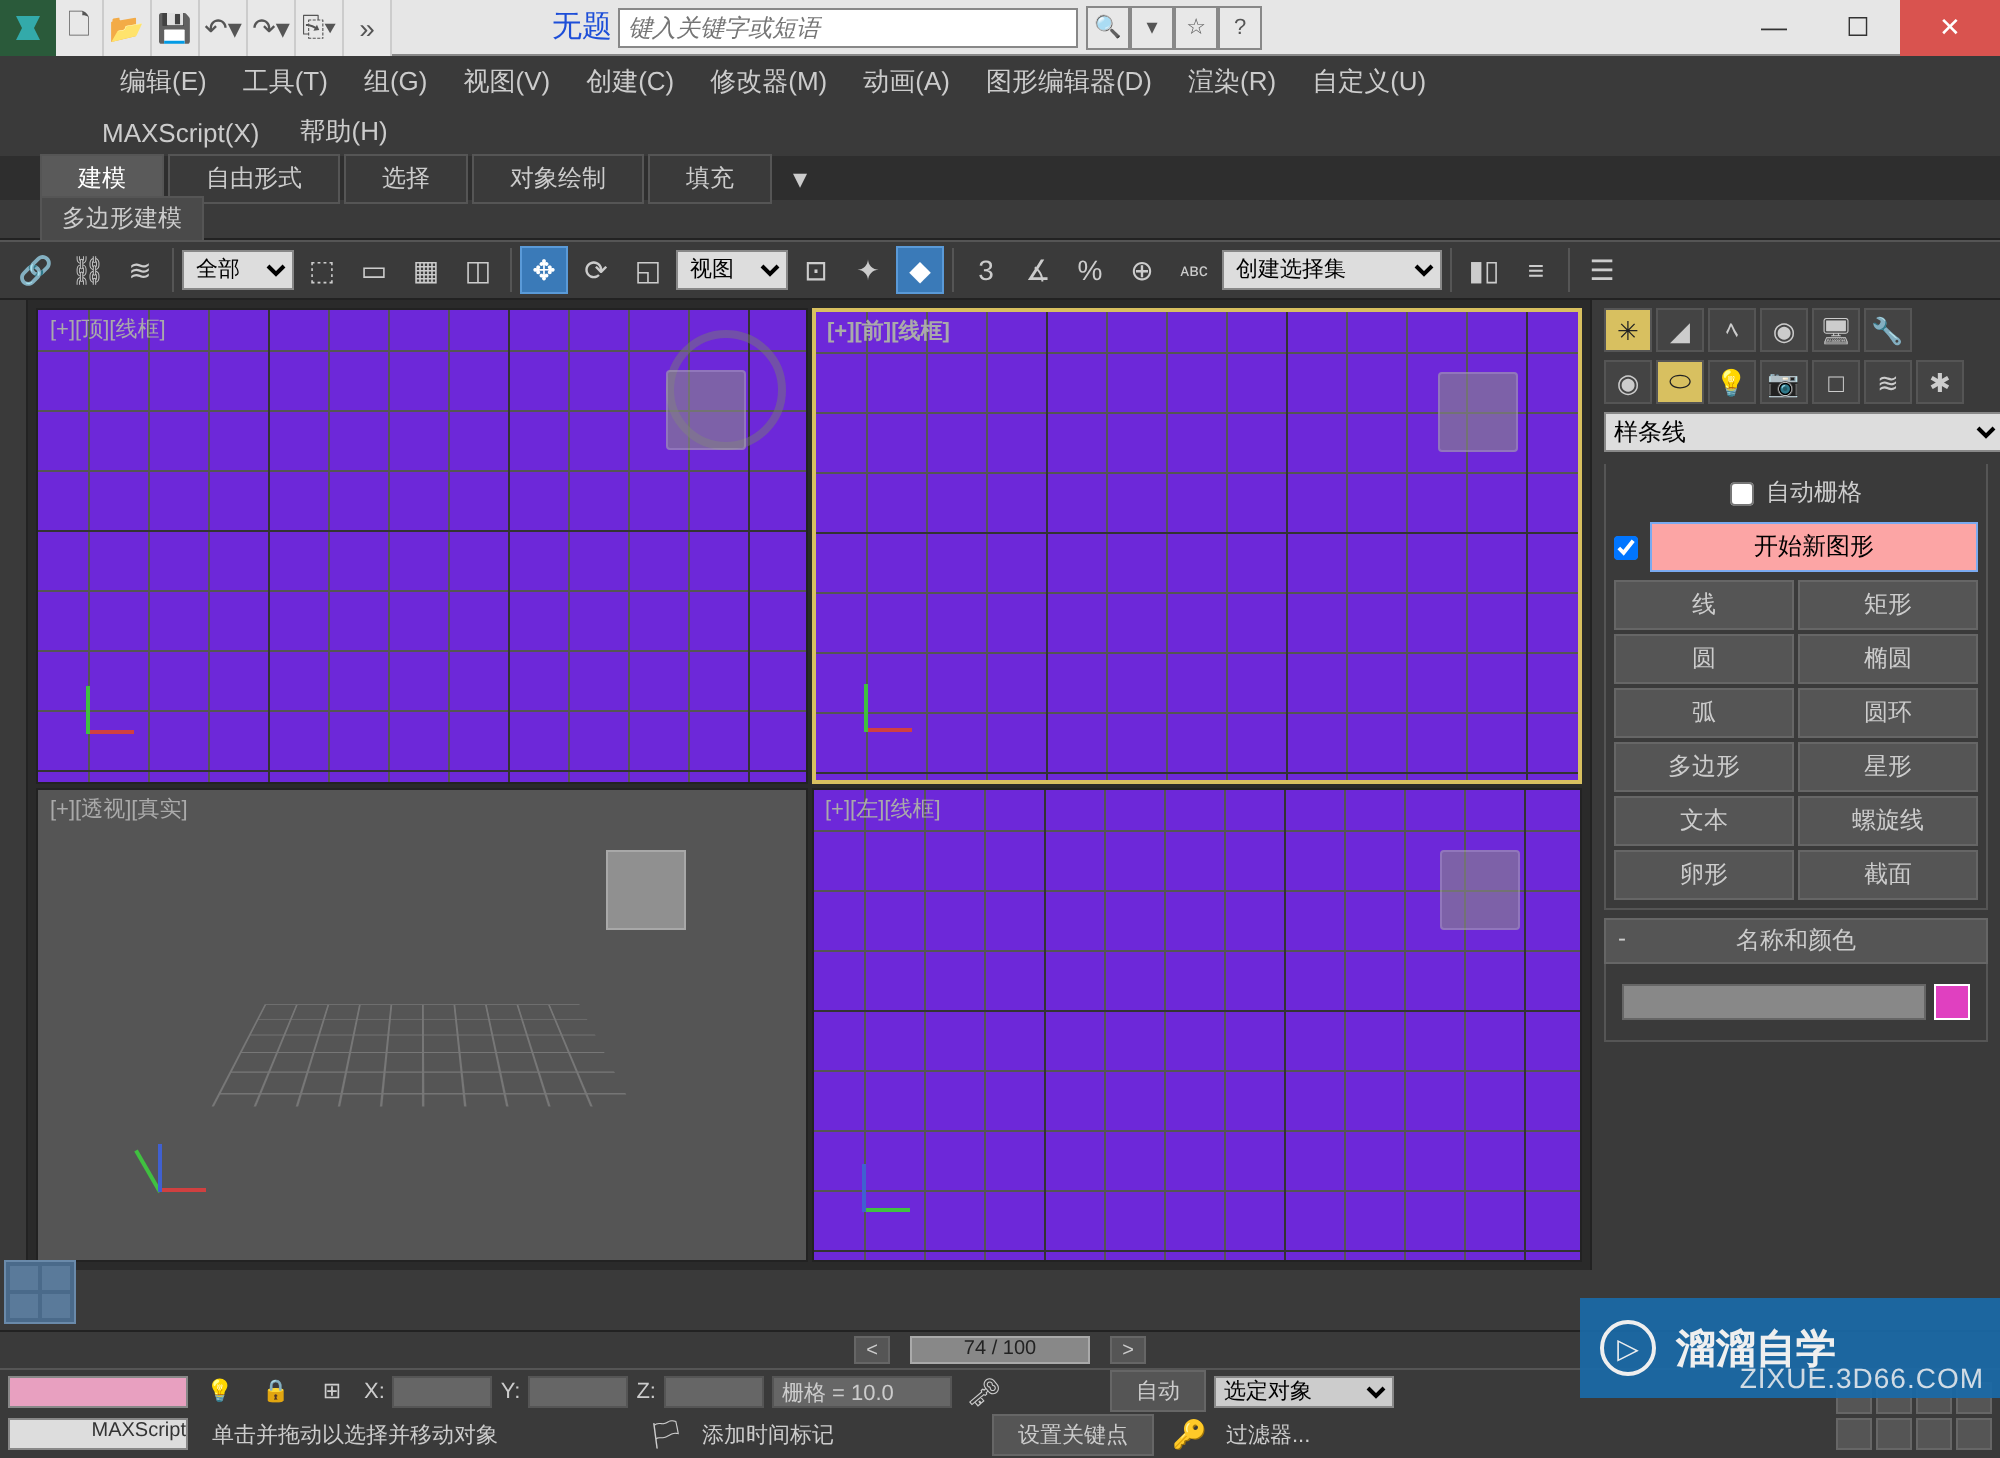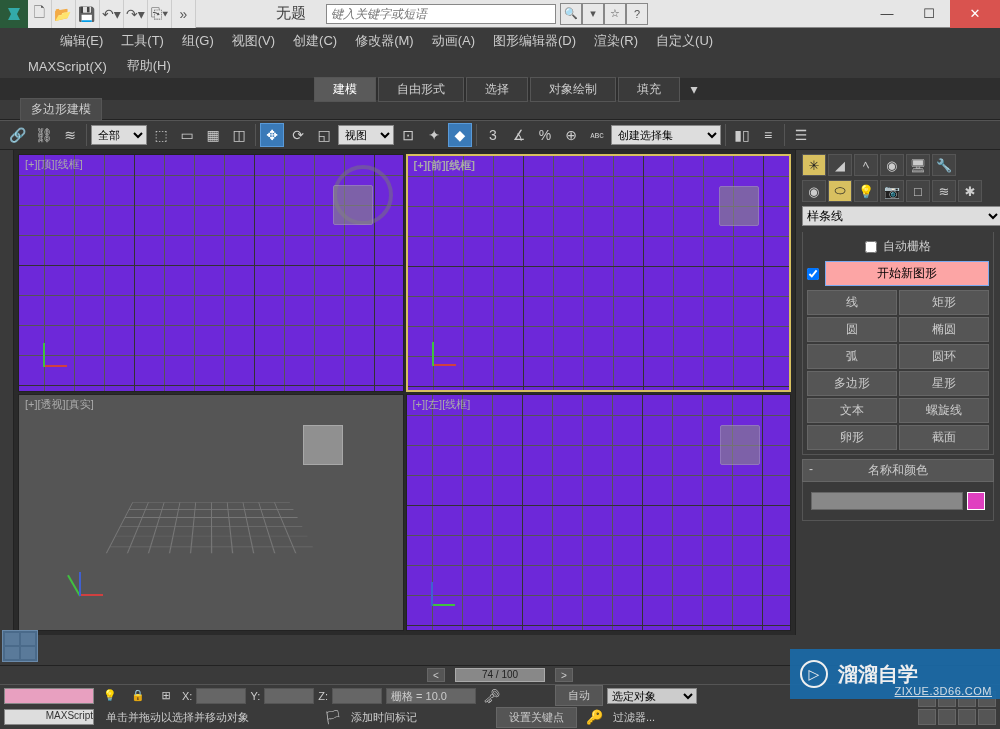--- a/index.html
+++ b/index.html
@@ -3,33 +3,33 @@
 <meta charset="utf-8">
 <style>
   * { box-sizing: border-box; margin: 0; padding: 0; font-family: "Microsoft YaHei", sans-serif; }
   body { width: 1000px; height: 729px; background: #3a3a3a; overflow: hidden; position: relative; }
 
   .titlebar { height: 28px; background: #e6e6e6; display: flex; align-items: center; border-bottom: 1px solid #888; }
   .app-icon { width: 28px; height: 28px; background: #2a5a3a; display: flex; align-items: center; justify-content: center; }
   .app-icon svg { width: 18px; height: 18px; }
   .qat { display: flex; height: 28px; }
   .qat-btn { width: 24px; height: 28px; display: flex; align-items: center; justify-content: center; color: #555; font-size: 14px; border-right: 1px solid #ccc; background: #e8e8e8; }
-  .title-text { flex: 0 0 auto; margin-left: 80px; color: #404040; font-size: 15px; }
-  .search-box { margin-left: 20px; height: 20px; width: 230px; background: #fff; border: 1px solid #888; padding: 0 4px; font-size: 12px; font-style: italic; color: #888; }
+  .title-text { flex: 0 0 auto; margin-left: 80px; color: #1d4ed8; font-size: 15px; }
+  .search-box { margin-left: 3px; height: 20px; width: 230px; background: #fff; border: 1px solid #888; padding: 0 4px; font-size: 12px; font-style: italic; color: #888; }
   .search-btns { display: flex; margin-left: 4px; }
   .search-btns .qat-btn { width: 22px; height: 22px; border: 1px solid #888; font-size: 11px; }
   .win-controls { margin-left: auto; display: flex; }
   .win-btn { width: 42px; height: 28px; display: flex; align-items: center; justify-content: center; font-size: 13px; color: #333; }
   .win-close { background: #d9534f; color: #fff; width: 50px; }
 
   .menubar { height: 26px; background: #3a3a3a; display: flex; align-items: center; padding-left: 60px; gap: 18px; color: #ccc; font-size: 13px; }
   .menubar span { cursor: default; }
-  .menubar2 { height: 24px; background: #3a3a3a; display: flex; align-items: center; padding-left: 28px; gap: 20px; color: #ccc; font-size: 13px; }
-
-  .ribbon-tabs { height: 22px; background: #2e2e2e; display: flex; align-items: center; padding-left: 20px; gap: 2px; font-size: 12px; justify-content: center; }
+  .menubar2 { height: 24px; background: #3a3a3a; display: flex; align-items: center; padding-left: 51px; gap: 20px; color: #ccc; font-size: 13px; }
+
+  .ribbon-tabs { height: 22px; background: #2e2e2e; display: flex; align-items: center; padding-left: 20px; gap: 2px; font-size: 12px; }
   .ribbon-tab { padding: 3px 18px; color: #ccc; background: #3a3a3a; border: 1px solid #555; }
   .ribbon-tab.active { background: #5a5a5a; color: #fff; }
   .ribbon-sub { height: 20px; background: #3a3a3a; border-bottom: 1px solid #222; display: flex; align-items: center; padding-left: 20px; font-size: 12px; color: #ccc; }
   .ribbon-sub span { background: #4a4a4a; padding: 2px 10px; border: 1px solid #555; }
 
   .main-toolbar { height: 30px; background: #3a3a3a; border-top: 1px solid #555; border-bottom: 1px solid #222; display: flex; align-items: center; padding: 0 6px; gap: 2px; }
   .tb-btn { width: 24px; height: 24px; display: flex; align-items: center; justify-content: center; color: #ccc; font-size: 14px; border: 1px solid transparent; }
   .tb-btn.blue { background: #3a7ab8; color: #fff; border: 1px solid #5a9ad8; }
   .tb-sep { width: 1px; height: 22px; background: #555; margin: 0 2px; }
   .tb-select { height: 20px; background: #ddd; border: 1px solid #888; font-size: 11px; padding: 0 2px; }
@@ -93,21 +93,21 @@
   .autokey { background: #555; padding: 2px 12px; border: 1px solid #666; margin-left: 47px; }
   .keyfilter { height: 16px; background: #ccc; border: 1px solid #888; font-size: 11px; min-width: 90px; }
 
   .status-row2 { height: 22px; display: flex; align-items: center; gap: 6px; padding: 0 4px; font-size: 11px; color: #ccc; }
   .maxscript-btn { width: 90px; height: 16px; background: #ddd; border: 1px solid #888; color: #333; text-align: right; font-size: 10px; }
   .prompt-text { flex: 0 0 auto; margin-left: 6px; }
 
   .watermark { position: absolute; right: 0; bottom: 30px; width: 210px; height: 50px; background: #1a6aa8; color: #fff; display: flex; align-items: center; padding: 0 10px; gap: 10px; opacity: 0.92; }
   .wm-icon { width: 28px; height: 28px; border: 2px solid #fff; border-radius: 50%; display: flex; align-items: center; justify-content: center; font-size: 14px; }
   .wm-text { font-size: 20px; font-weight: bold; }
-  .wm-url { position: absolute; right: 8px; bottom: 2px; font-size: 11px; letter-spacing: 0.5px; opacity: 0.85; text-decoration: underline; }
+  .wm-url { position: absolute; right: 8px; bottom: 2px; font-size: 14px; letter-spacing: 0.5px; opacity: 0.85; }
 
   .nav-icons { position: absolute; right: 4px; bottom: 4px; display: grid; grid-template-columns: repeat(4,18px); grid-template-rows: repeat(2,16px); gap: 2px; }
   .nav-icons div { background: #555; border: 1px solid #666; }
 </style>
 </head>
 <body>
 
 <div class="titlebar">
   <div class="app-icon">
     <svg viewBox="0 0 24 24">

